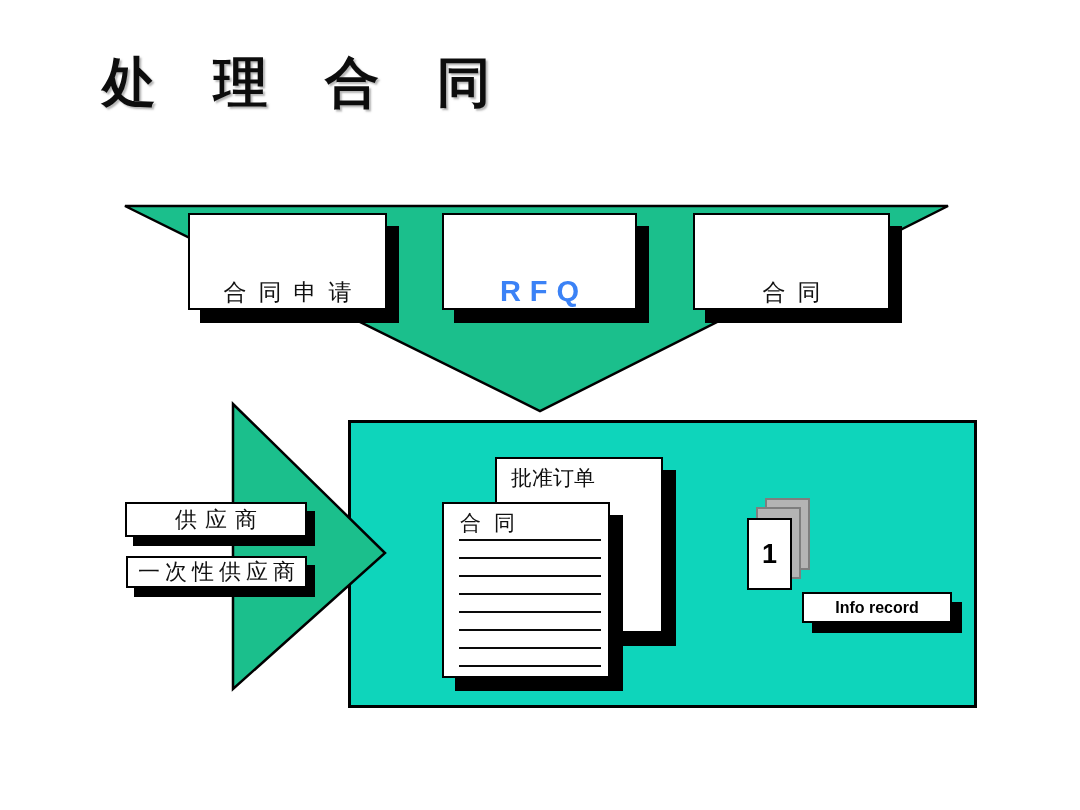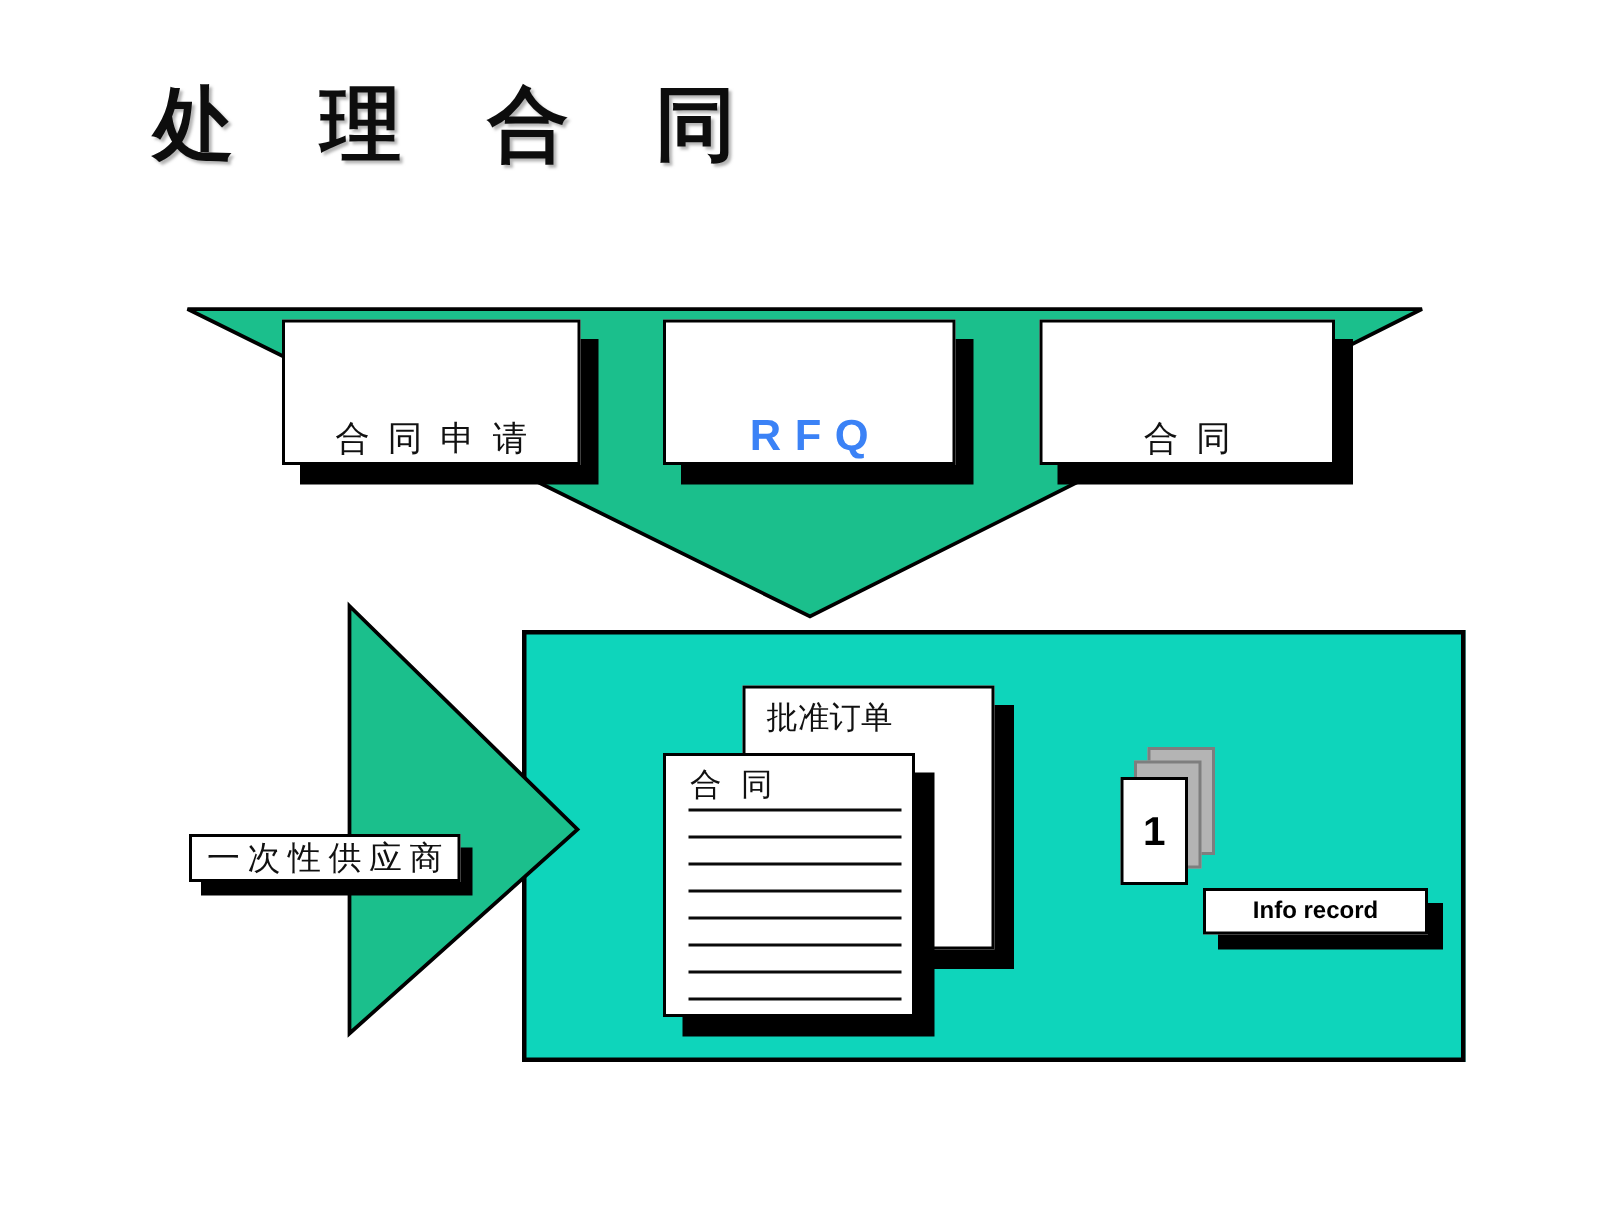--- a/index.html
+++ b/index.html
@@ -97,20 +97,23 @@
   <div class="wbox funnel-box" style="left:693px; width:197px;">
     <span class="cjk">合同</span>
   </div>
 
   <div class="big-rect"></div>
 
   <svg class="shape-svg" viewBox="0 0 1080 810">
     <polygon points="233,404 385,553 233,689" fill="#1BBF8C" stroke="#000" stroke-width="2.5"></polygon>
   </svg>
 
+  <div class="supplier-box" style="left:125px; top:502px; width:182px; height:35px;">
+    <span class="cjk">供应商</span>
+  </div>
   <div class="supplier-box" style="left:126px; top:556px; width:181px; height:32px;">
     <span class="cjk tight">一次性供应商</span>
   </div>
 
   <div class="doc" style="left:495px; top:457px;">
     <div class="doc-title">批准订单</div>
   </div>
 
   <div class="doc" style="left:442px; top:502px;">
     <div class="doc-title spread">合同</div>

